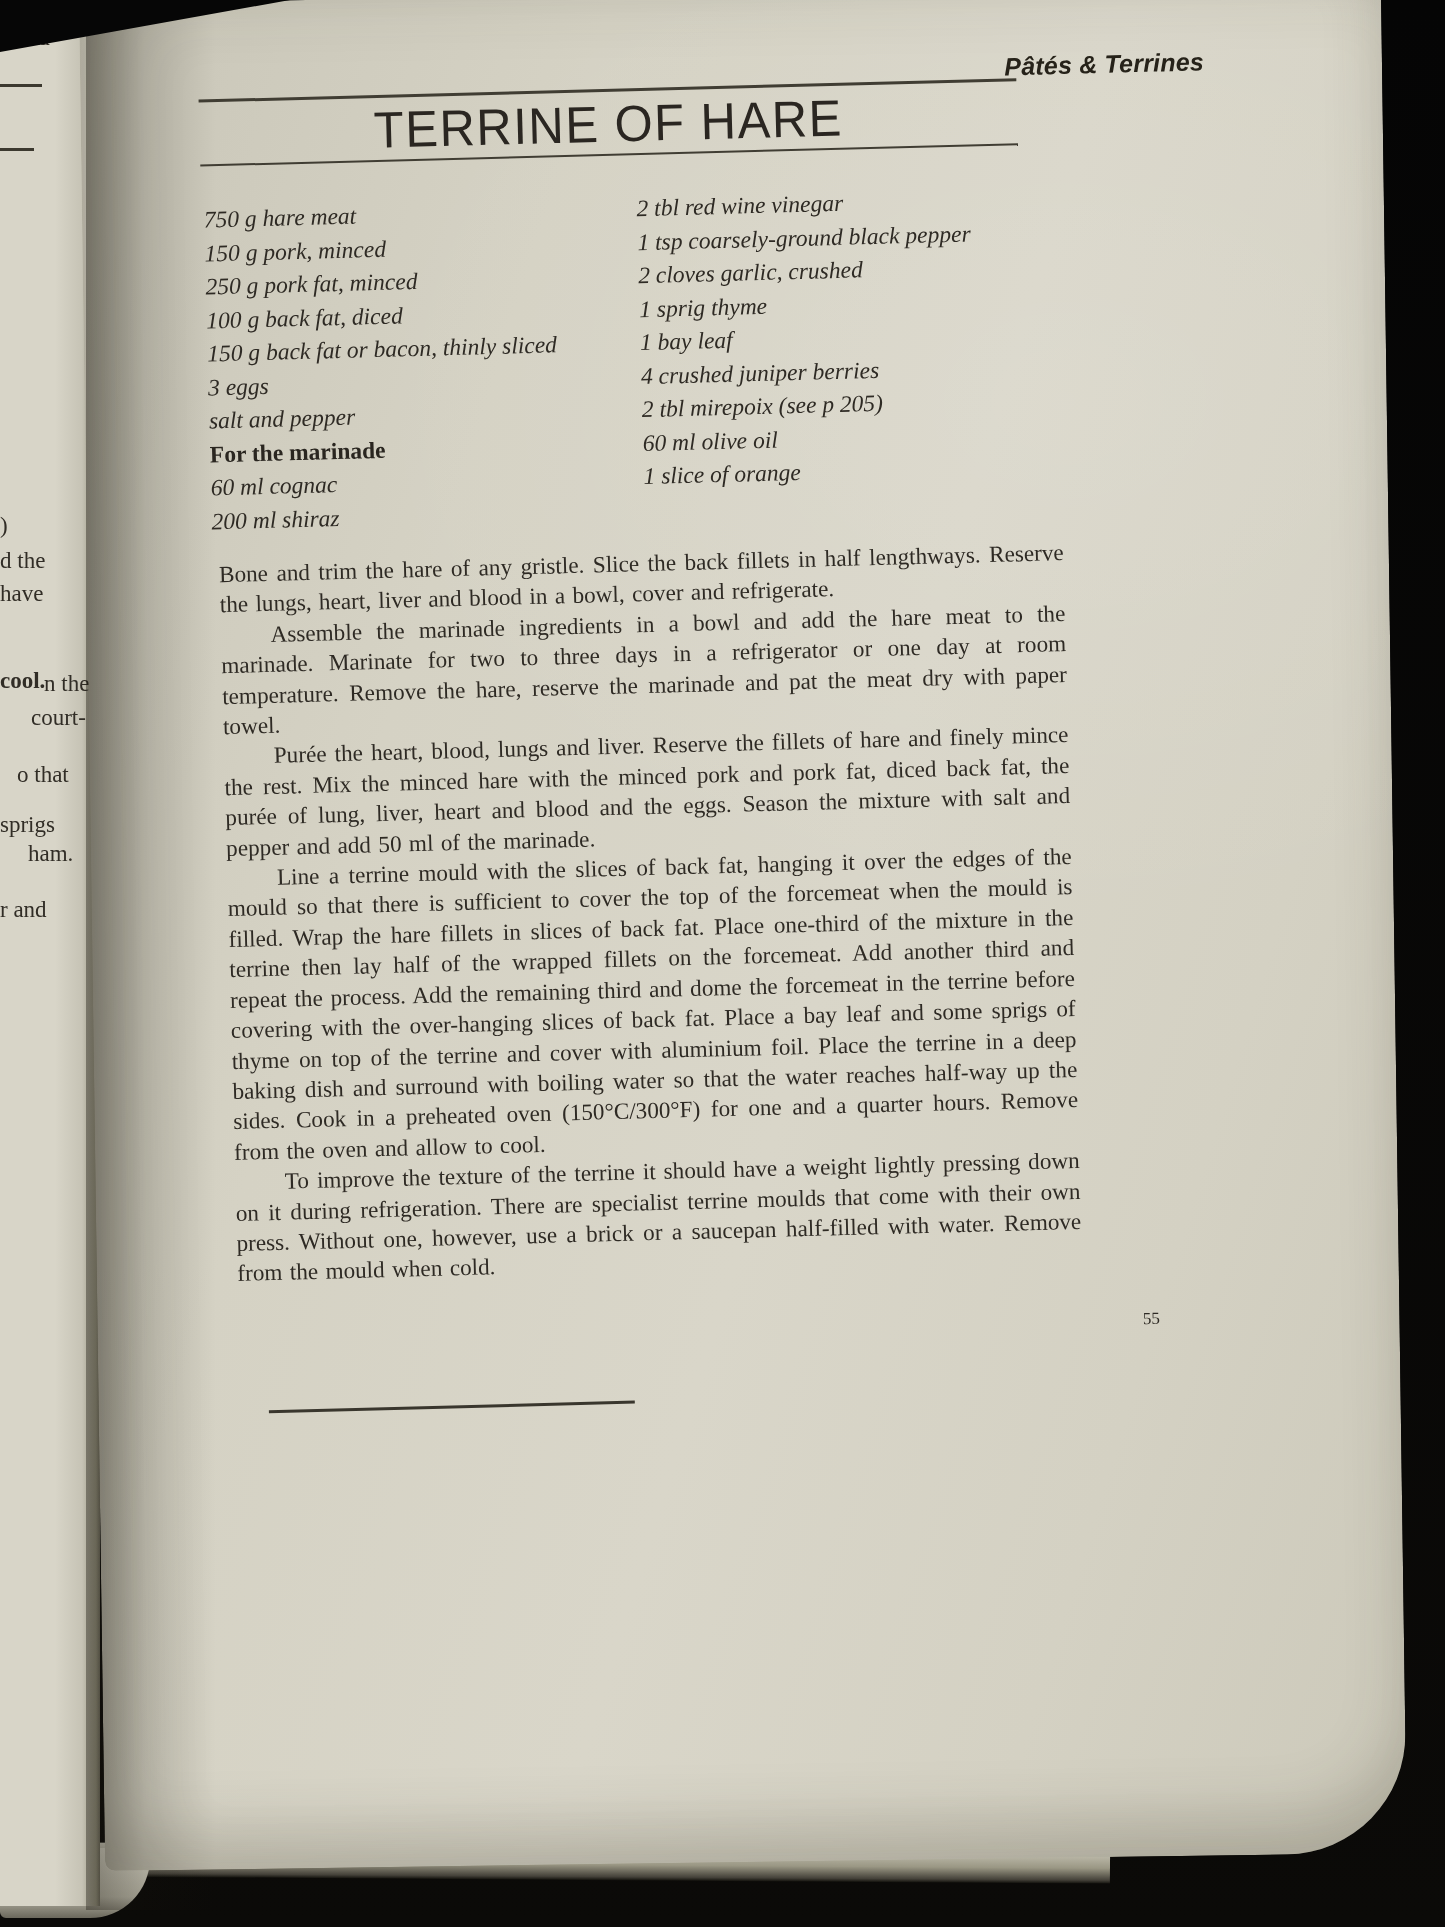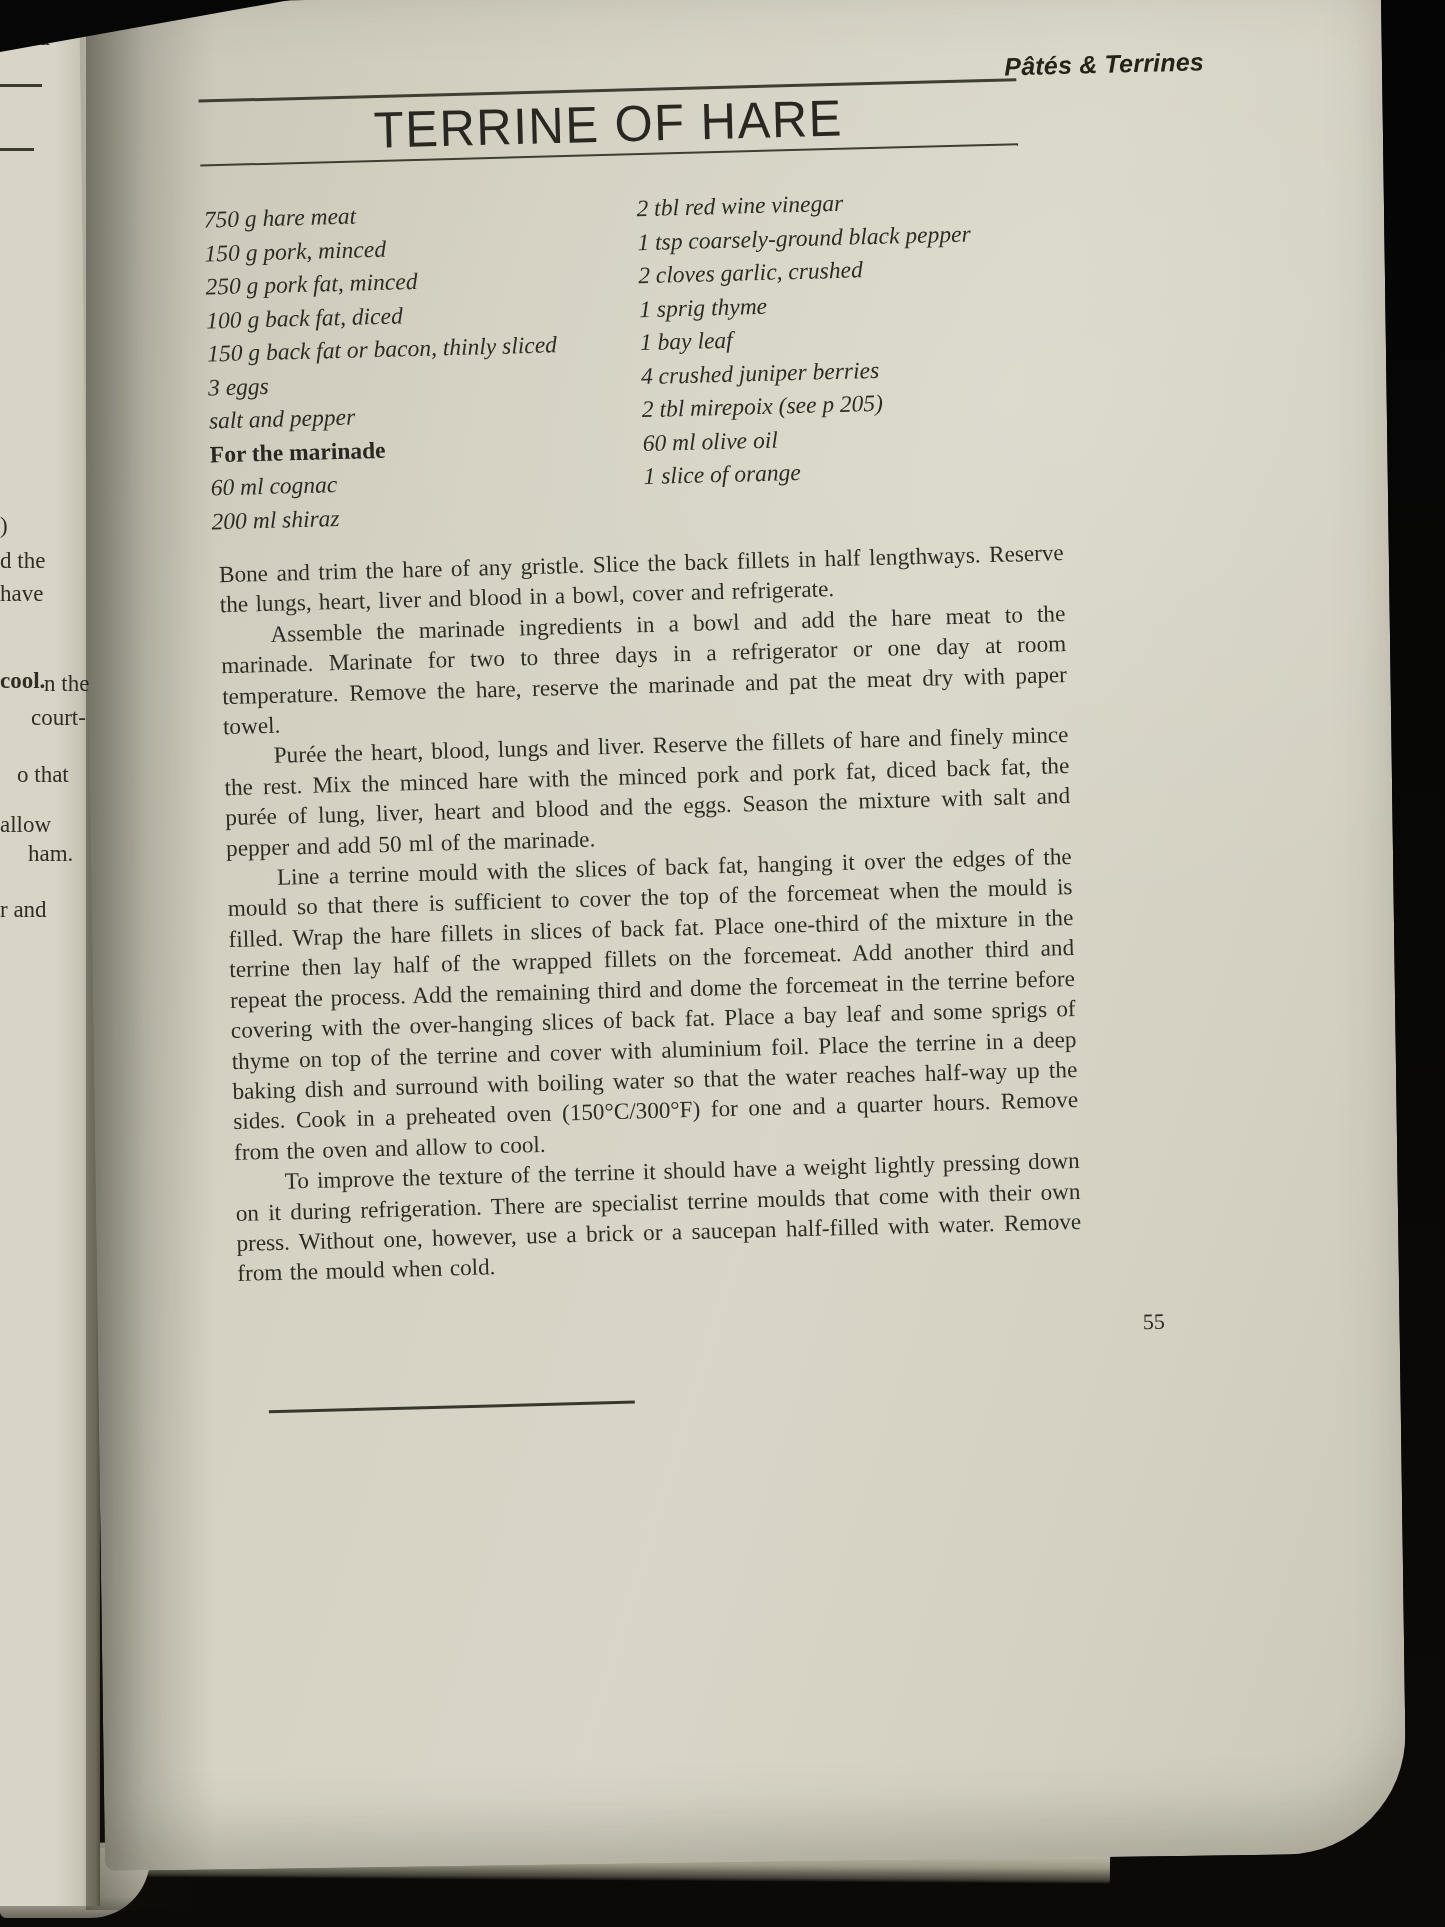--- a/index.html
+++ b/index.html
@@ -65,42 +65,42 @@
   .ing-left{left:0;width:430px;}
   .ing-right{left:433px;width:520px;}
   .ing-item{height:33.5px;}
   .marinade-heading{font-style:normal;font-weight:bold;font-size:23.5px;line-height:33.5px;color:#2a2620;}
 
   .method{position:absolute;left:136px;top:552px;width:845px;
           font-size:23.2px;line-height:30.4px;text-align:justify;word-spacing:1.6px;color:#2e2a24;}
   .method p{margin:0;}
   .method p:not(:first-child){text-indent:50px;}
 
-  .page-number{position:absolute;left:1040px;top:1326px;font-size:22px;color:#2e2a24;}
+  .page-number{position:absolute;left:1040px;top:1326px;font-size:17px;color:#2e2a24;}
   .footer-rule{position:absolute;left:164px;top:1404px;width:366px;height:2.5px;background:#39362d;}
 </style>
 </head>
 <body>
 
 <div class="photo">
 
   <div class="under-edge"></div>
   <div class="corner-pages"></div>
 
   <div class="prev-page">
     <div class="rule-frag-1"></div>
     <div class="rule-frag-2"></div>
   <div class="fragment">)</div>
       <div class="fragment">d the</div>
       <div class="fragment">have</div>
       <div class="fragment">cool.</div>
       <div class="fragment">n the</div>
       <div class="fragment">court-</div>
       <div class="fragment">o that</div>
-      <div class="fragment">allow</div>
+      <div class="fragment">sprigs</div>
       <div class="fragment">ham.</div>
       <div class="fragment">r and</div>
       <div class="fragment">rified</div>
       <div class="fragment">h, or</div>
     </div>
 
   <div class="paper">
     <div class="content">
 
       <div class="section-header">Pâtés &amp; Terrines</div>

